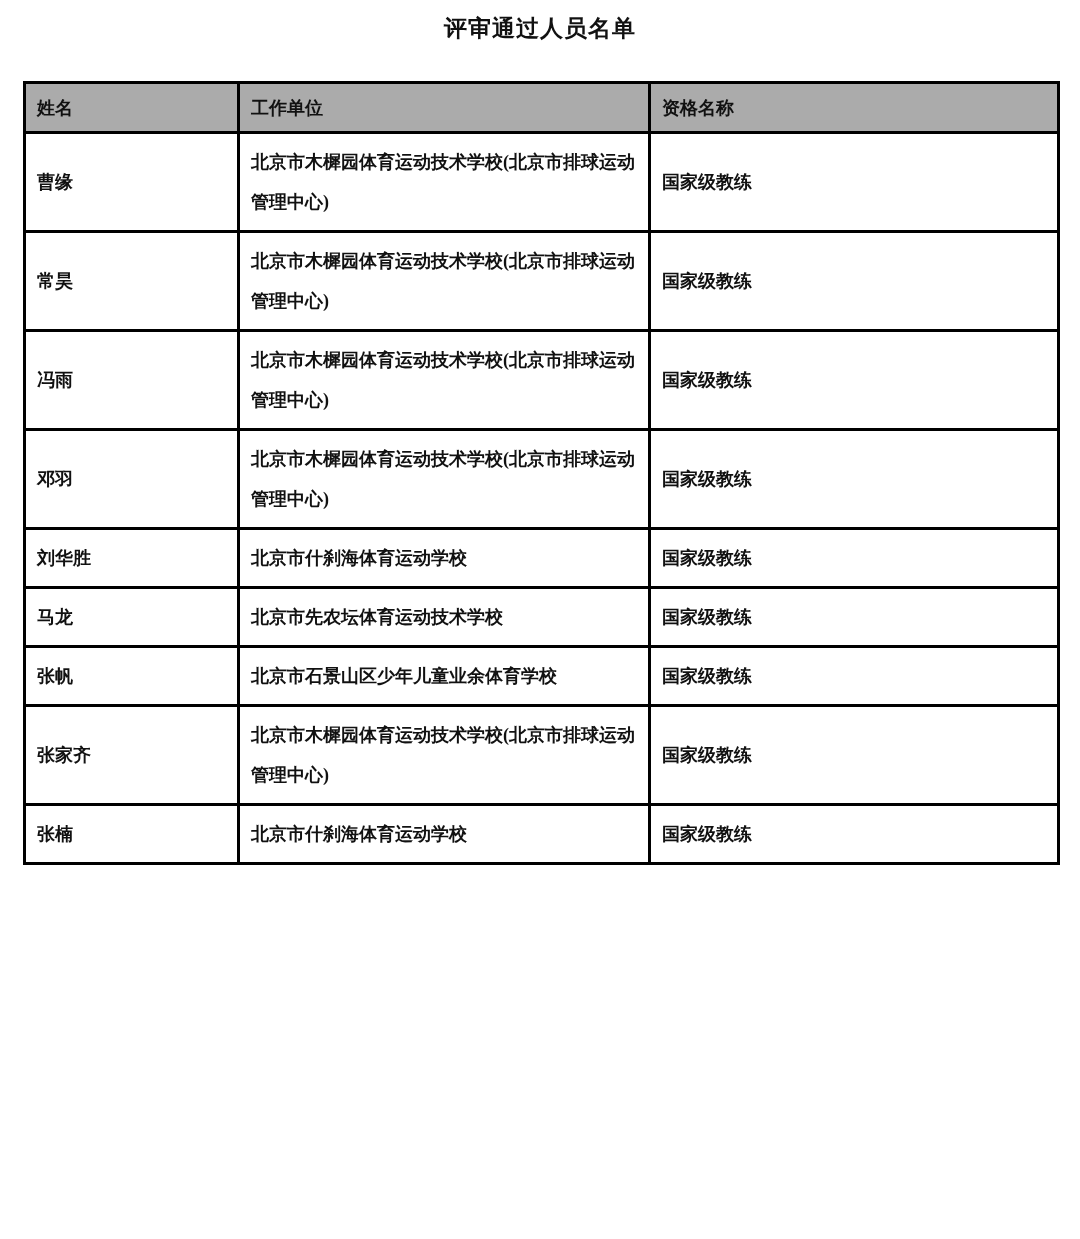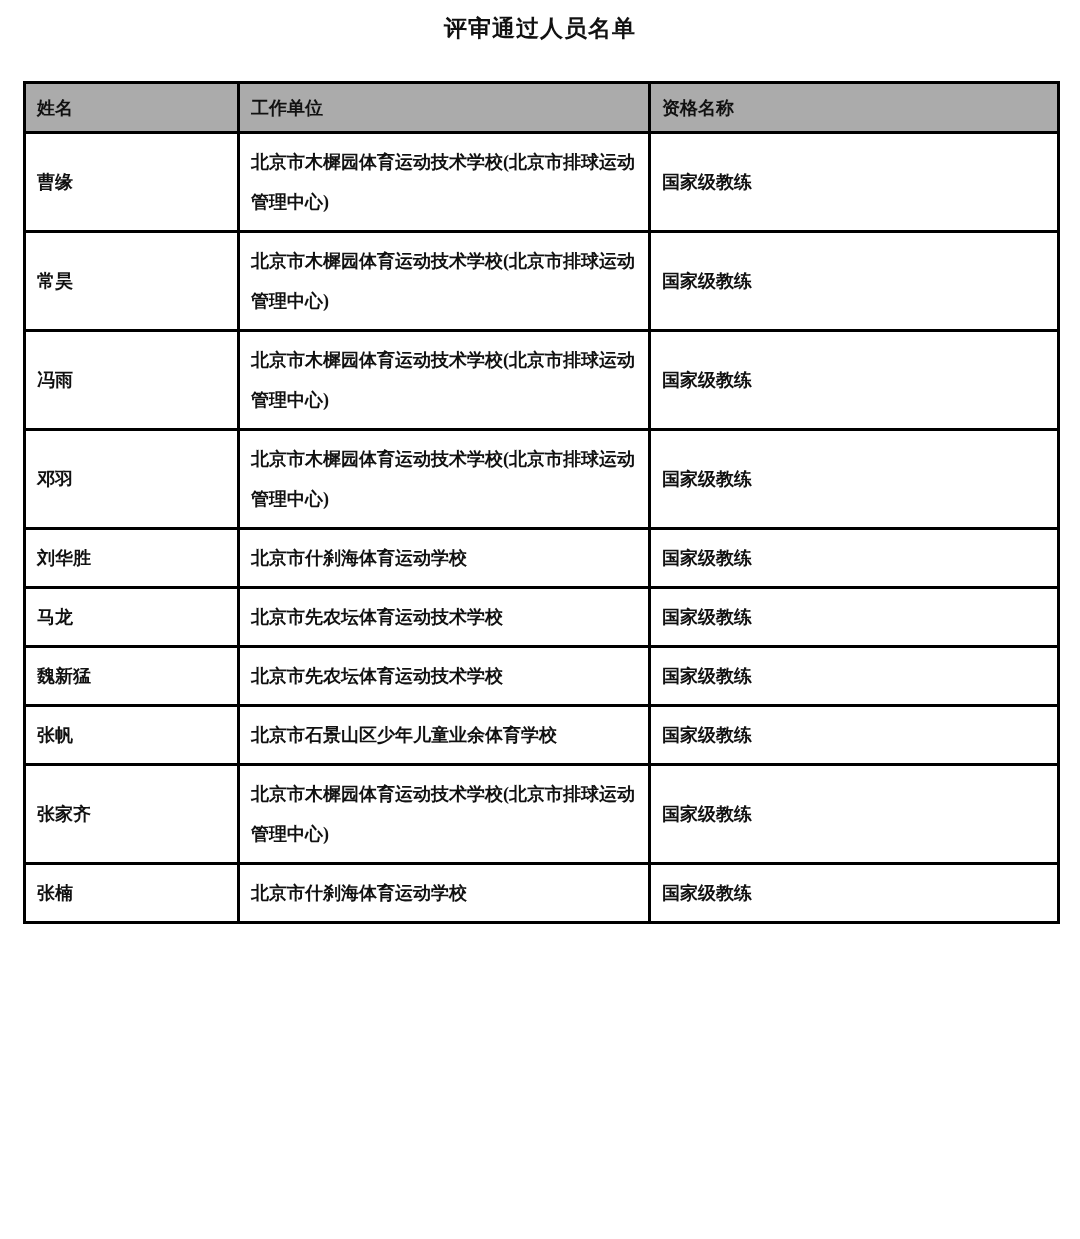--- a/index.html
+++ b/index.html
@@ -102,25 +102,20 @@
         <td class="single">刘华胜</td>
         <td class="single">北京市什刹海体育运动学校</td>
         <td class="single">国家级教练</td>
       </tr>
       <tr>
         <td class="single">马龙</td>
         <td class="single">北京市先农坛体育运动技术学校</td>
         <td class="single">国家级教练</td>
       </tr>
       <tr>
-        <td class="single">魏新猛</td>
-        <td class="single">北京市先农坛体育运动技术学校</td>
-        <td class="single">国家级教练</td>
-      </tr>
-      <tr>
         <td>张帆</td>
         <td>北京市石景山区少年儿童业余体育学校</td>
         <td>国家级教练</td>
       </tr>
       <tr>
         <td>张家齐</td>
         <td>北京市木樨园体育运动技术学校(北京市排球运动管理中心)</td>
         <td>国家级教练</td>
       </tr>
       <tr>

